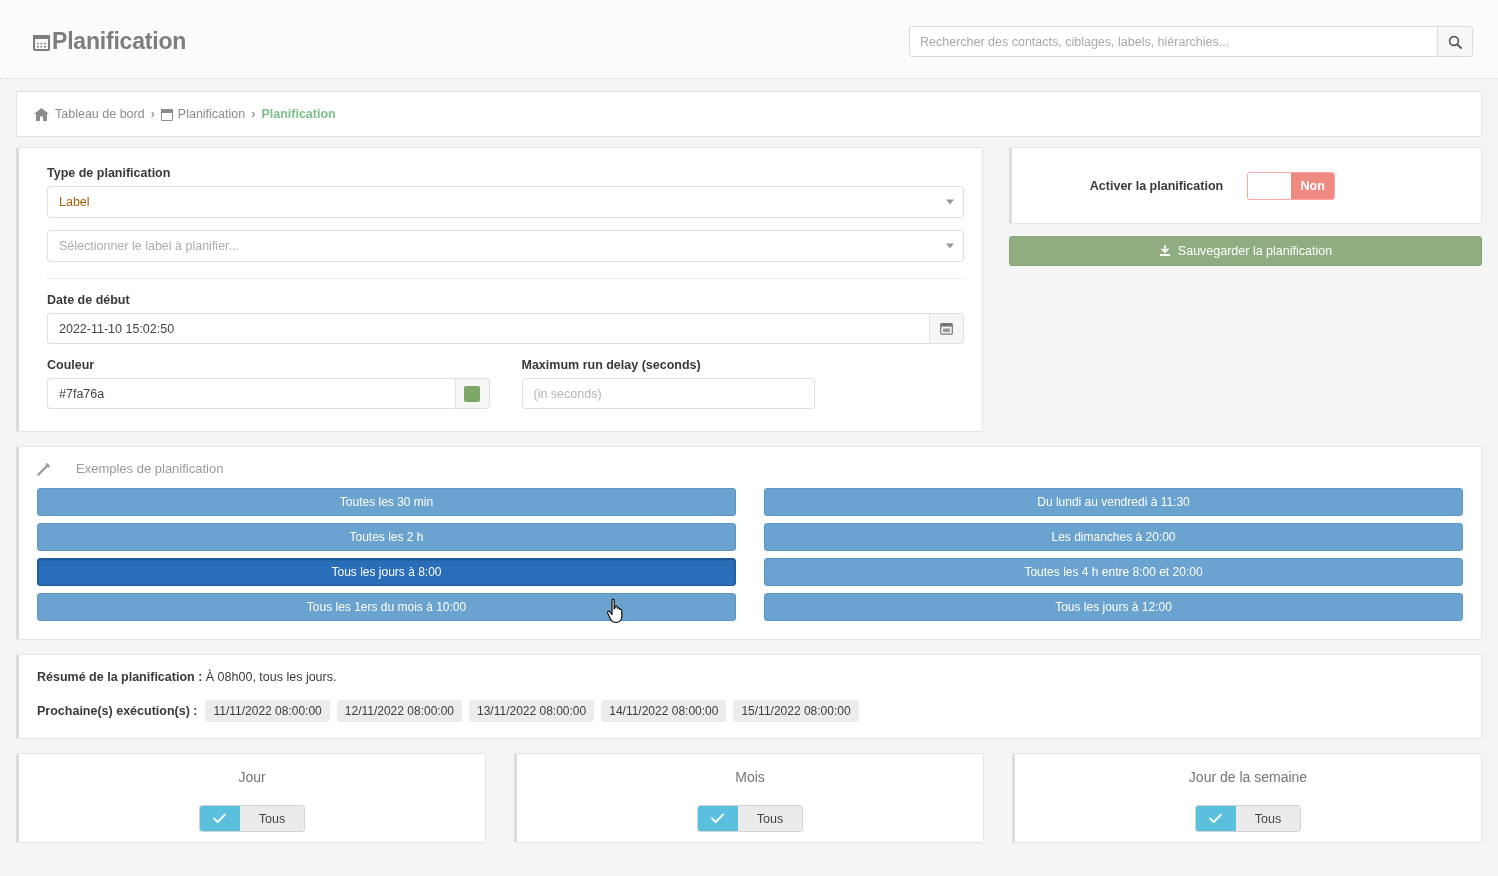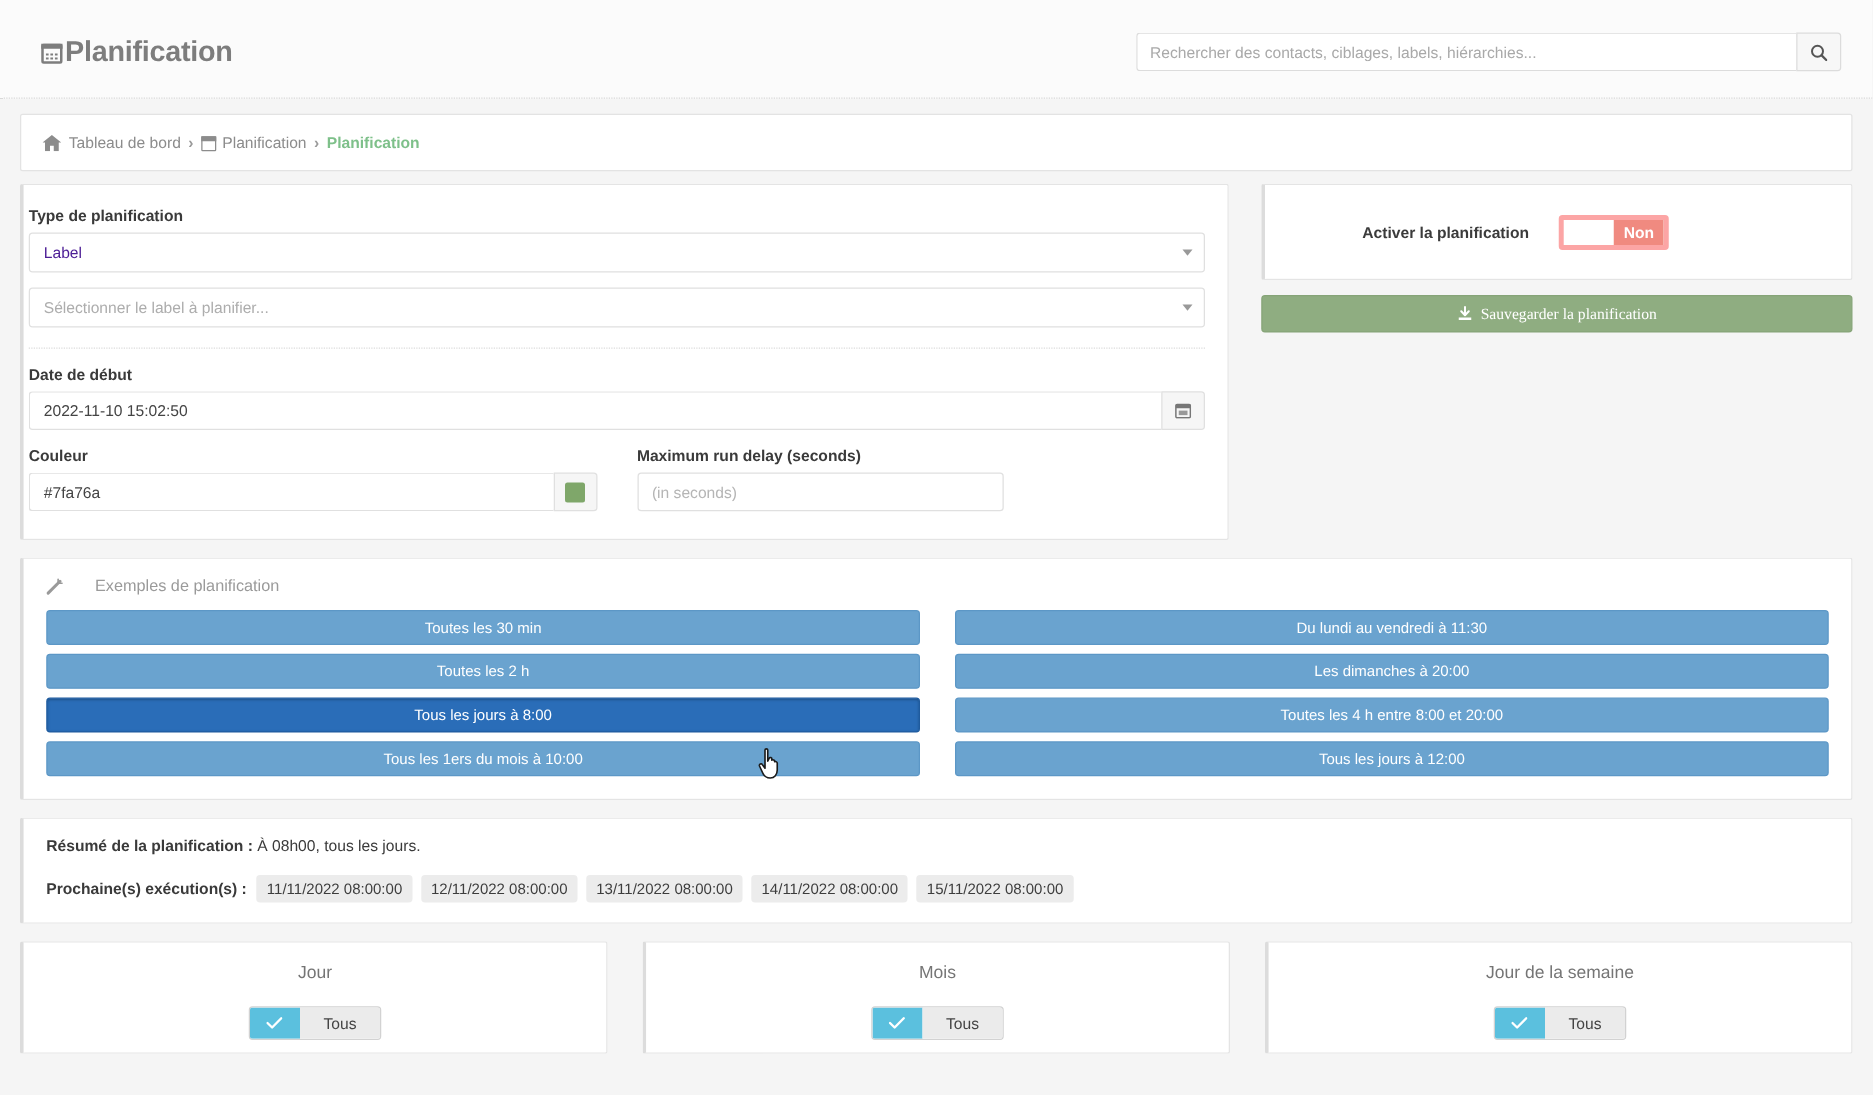--- a/index.html
+++ b/index.html
@@ -80,31 +80,31 @@
   
   .content { padding: 0 16px; }
   .row-top { display: flex; gap: 26px; align-items: flex-start; }
 
   .card {
     background: #fff; border: 1px solid #e4e4e4;
     border-left: 3px solid #dcdcdc;
     border-radius: 2px;
   }
 
-  .form-card { width: 968px; padding: 18px 18px 22px 4px; }
+  .form-card { width: 968px; padding: 18px 18px 22px 28px; }
   .label {
     font-size: 12.5px; font-weight: bold; color: #3a3a3a;
     margin-bottom: 6px; display: block;
   }
   .select-box {
     position: relative; width: 100%; height: 32px;
     border: 1px solid #e0e0e0; border-radius: 3px;
     background: #fff; display: flex; align-items: center;
     padding: 0 24px 0 11px;
-    font-size: 12.5px; color: #4c1d95; cursor: pointer;
+    font-size: 12.5px; color: #a16207; cursor: pointer;
   }
   .select-box.placeholder { color: #adadad; }
   .caret {
     position: absolute; right: 9px; top: 50%; transform: translateY(-50%);
     width: 0; height: 0; border-left: 4px solid transparent;
     border-right: 4px solid transparent; border-top: 5px solid #999;
   }
   .sep-dotted { border-top: 1px dotted #dcdcdc; margin: 16px 0 14px 0; }
 
   .two-col { display: flex; gap: 32px; }
@@ -134,35 +134,34 @@
 
   
   .side { width: 473px; }
   .activate-card {
     height: 77px; display: flex; align-items: center; justify-content: center;
     gap: 24px; padding-right: 68px;
   }
   .activate-label { font-size: 12.5px; font-weight: bold; color: #3b3b3b; }
   .toggle {
     display: flex; width: 88px; height: 28px;
-    border: 4px solid #fca5a5; border-radius: 3px; overflow: hidden;
+    border: 1px solid #fca5a5; border-radius: 3px; overflow: hidden;
     cursor: pointer;
   }
   .toggle .knob { flex: 1; background: #fff; }
   .toggle .state {
     flex: 1; display: flex; align-items: center; justify-content: center;
     color: #fff; font-size: 12.5px; font-weight: bold;
   }
   .save-btn {
     margin-top: 12px; width: 473px; height: 30px;
     background: #8fad81; border: 1px solid #86a478; border-radius: 3px;
     color: #fff; font-size: 12.5px;
     display: flex; align-items: center; justify-content: center; gap: 7px;
     cursor: pointer;
-    font-family: Liberation Serif, serif;
   }
 
   
   .examples-card { margin-top: 14px; padding: 14px 18px 18px 18px; }
   .examples-title {
     font-size: 13px; color: #9a9a9a; margin-bottom: 12px;
     display: flex; align-items: center; gap: 25px;
   }
   .ex-grid { display: flex; gap: 28px; }
   .ex-col { flex: 1; display: flex; flex-direction: column; gap: 7px; }

